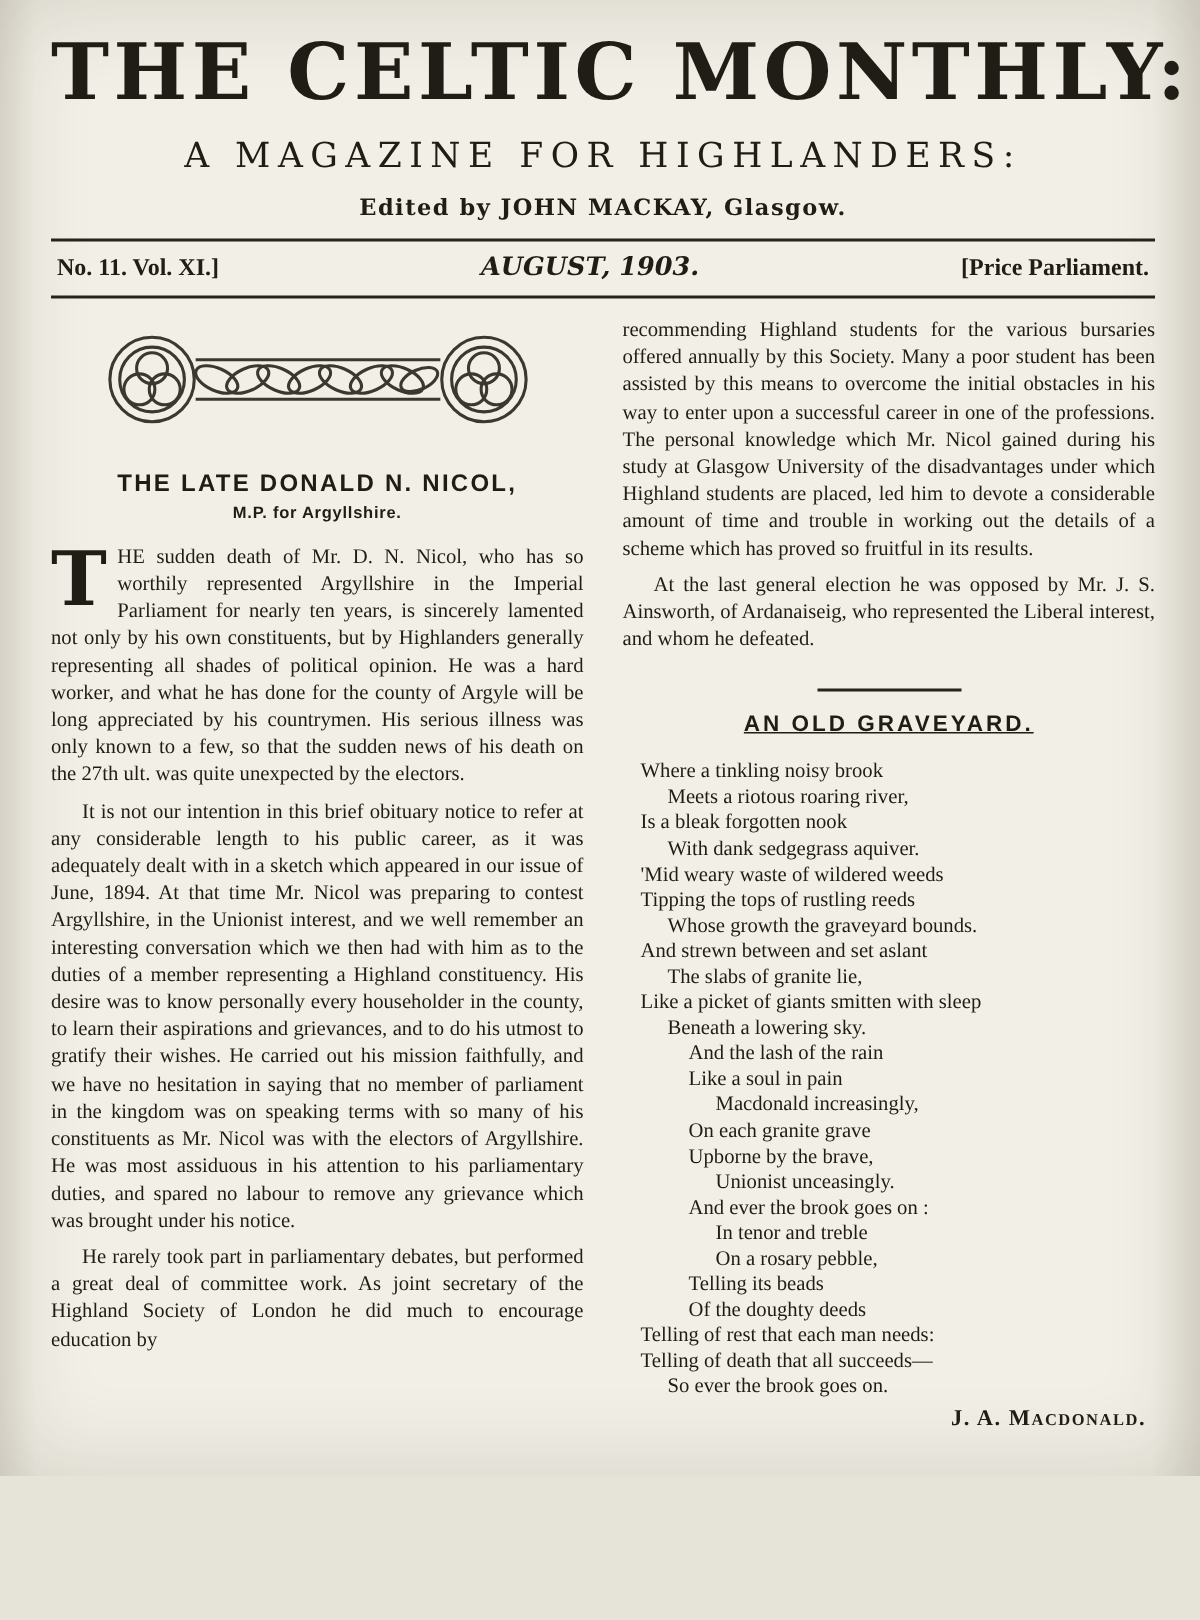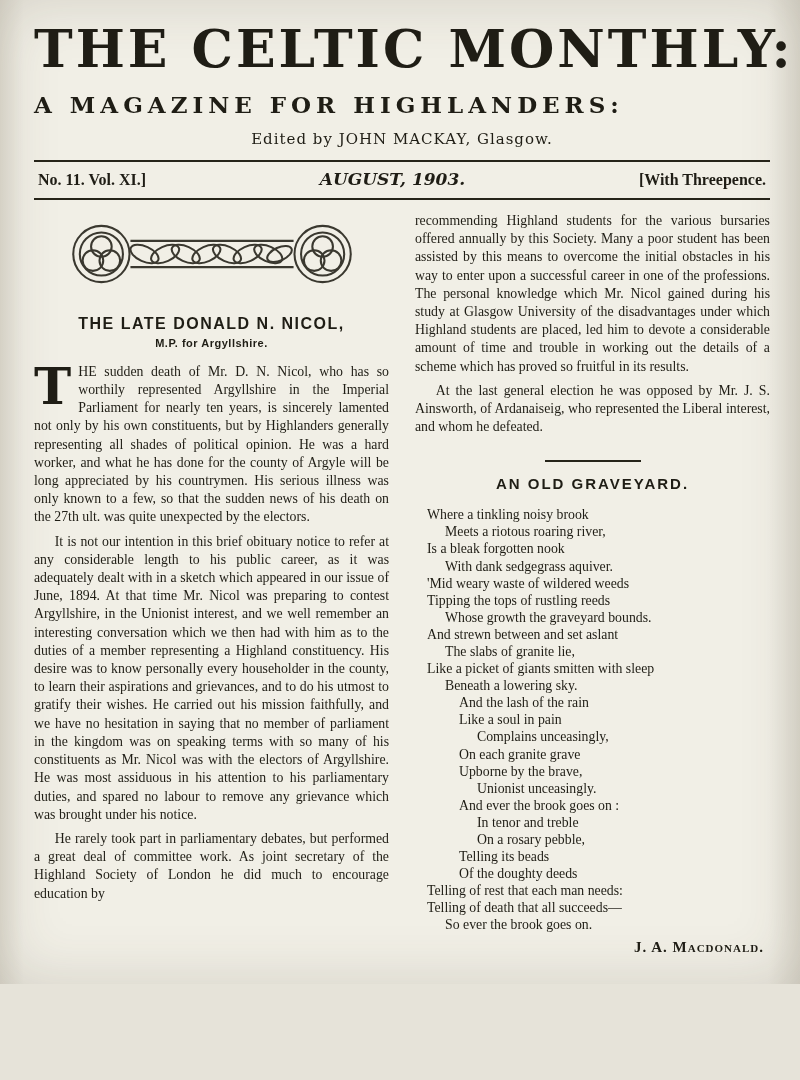--- a/index.html
+++ b/index.html
@@ -24,29 +24,30 @@
     font-family: "DejaVu Serif", serif;
     font-weight: 700;
     font-size: 52px;
     letter-spacing: 3px;
     text-align: center;
     margin: 4px 0 0;
     white-space: nowrap;
   }
   .subtitle {
     font-family: "DejaVu Serif", serif;
-    font-weight: 700;
+    font-weight: 400;
     font-size: 23px;
     letter-spacing: 5px;
+    text-align: center;
     margin: 12px 0 0;
     white-space: nowrap;
   }
   .edited {
     font-family: "DejaVu Serif", serif;
-    font-weight: 400;
+    font-weight: 700;
     font-size: 15px;
     letter-spacing: 1px;
     text-align: center;
     margin: 12px 0 12px;
   }
   .rule { border-top: 2px solid #262419; }
   .issue-row {
     display: flex; justify-content: space-between; align-items: baseline;
     padding: 7px 4px 9px;
     font-weight: 700; font-size: 16px;
@@ -84,21 +85,21 @@
   }
 
   .section-divider {
     width: 96px;
     margin: 24px auto 12px;
     border-top: 2px solid #262419;
   }
   .poem-head {
     font-family: "Liberation Sans", sans-serif;
     font-weight: 700; font-size: 15px; letter-spacing: 2px;
-    text-align: center; margin: 0 0 12px;
+    text-align: center; margin: 0 0 12px; text-decoration: underline;
   }
   .poem { font-size: 13.8px; line-height: 1.24; text-align: left; padding-left: 12px; }
   .poem-line.indent-0 { padding-left: 0; }
   .poem-line.indent-1 { padding-left: 18px; }
   .poem-line.indent-2 { padding-left: 32px; }
   .poem-line.indent-3 { padding-left: 50px; }
   .signature {
     text-align: right;
     font-weight: 700;
     font-variant: small-caps;
@@ -116,21 +117,21 @@
   <header>
     <h1 class="title">THE CELTIC MONTHLY:</h1>
     <div class="subtitle">A MAGAZINE FOR HIGHLANDERS:</div>
     <div class="edited">Edited by JOHN MACKAY, Glasgow.</div>
   </header>
 
   <div class="rule"></div>
   <div class="issue-row">
     <span class="issue-no">No. 11.  Vol. XI.]</span>
     <span class="issue-date">AUGUST, 1903.</span>
-    <span class="issue-price">[With Threepence.</span>
+    <span class="issue-price">[Price Parliament.</span>
   </div>
   <div class="rule"></div>
 
   <div class="columns">
 
     <div class="col">
       <div class="ornament">
         <svg width="300" height="80" viewBox="0 0 320 84" aria-hidden="true">
           <g fill="none" stroke="#3a382f" stroke-width="2.2">
             <circle cx="42" cy="42" r="30"></circle>
@@ -177,21 +178,21 @@
           <div class="poem-line indent-1">With dank sedgegrass aquiver.</div>
           <div class="poem-line indent-0">'Mid weary waste of wildered weeds</div>
           <div class="poem-line indent-0">Tipping the tops of rustling reeds</div>
           <div class="poem-line indent-1">Whose growth the graveyard bounds.</div>
           <div class="poem-line indent-0">And strewn between and set aslant</div>
           <div class="poem-line indent-1">The slabs of granite lie,</div>
           <div class="poem-line indent-0">Like a picket of giants smitten with sleep</div>
           <div class="poem-line indent-1">Beneath a lowering sky.</div>
           <div class="poem-line indent-2">And the lash of the rain</div>
           <div class="poem-line indent-2">Like a soul in pain</div>
-          <div class="poem-line indent-3">Complains unceasingly,</div>
+          <div class="poem-line indent-3">Macdonald increasingly,</div>
           <div class="poem-line indent-2">On each granite grave</div>
           <div class="poem-line indent-2">Upborne by the brave,</div>
           <div class="poem-line indent-3">Unionist unceasingly.</div>
           <div class="poem-line indent-2">And ever the brook goes on :</div>
           <div class="poem-line indent-3">In tenor and treble</div>
           <div class="poem-line indent-3">On a rosary pebble,</div>
           <div class="poem-line indent-2">Telling its beads</div>
           <div class="poem-line indent-2">Of the doughty deeds</div>
           <div class="poem-line indent-0">Telling of rest that each man needs:</div>
           <div class="poem-line indent-0">Telling of death that all succeeds—</div>

